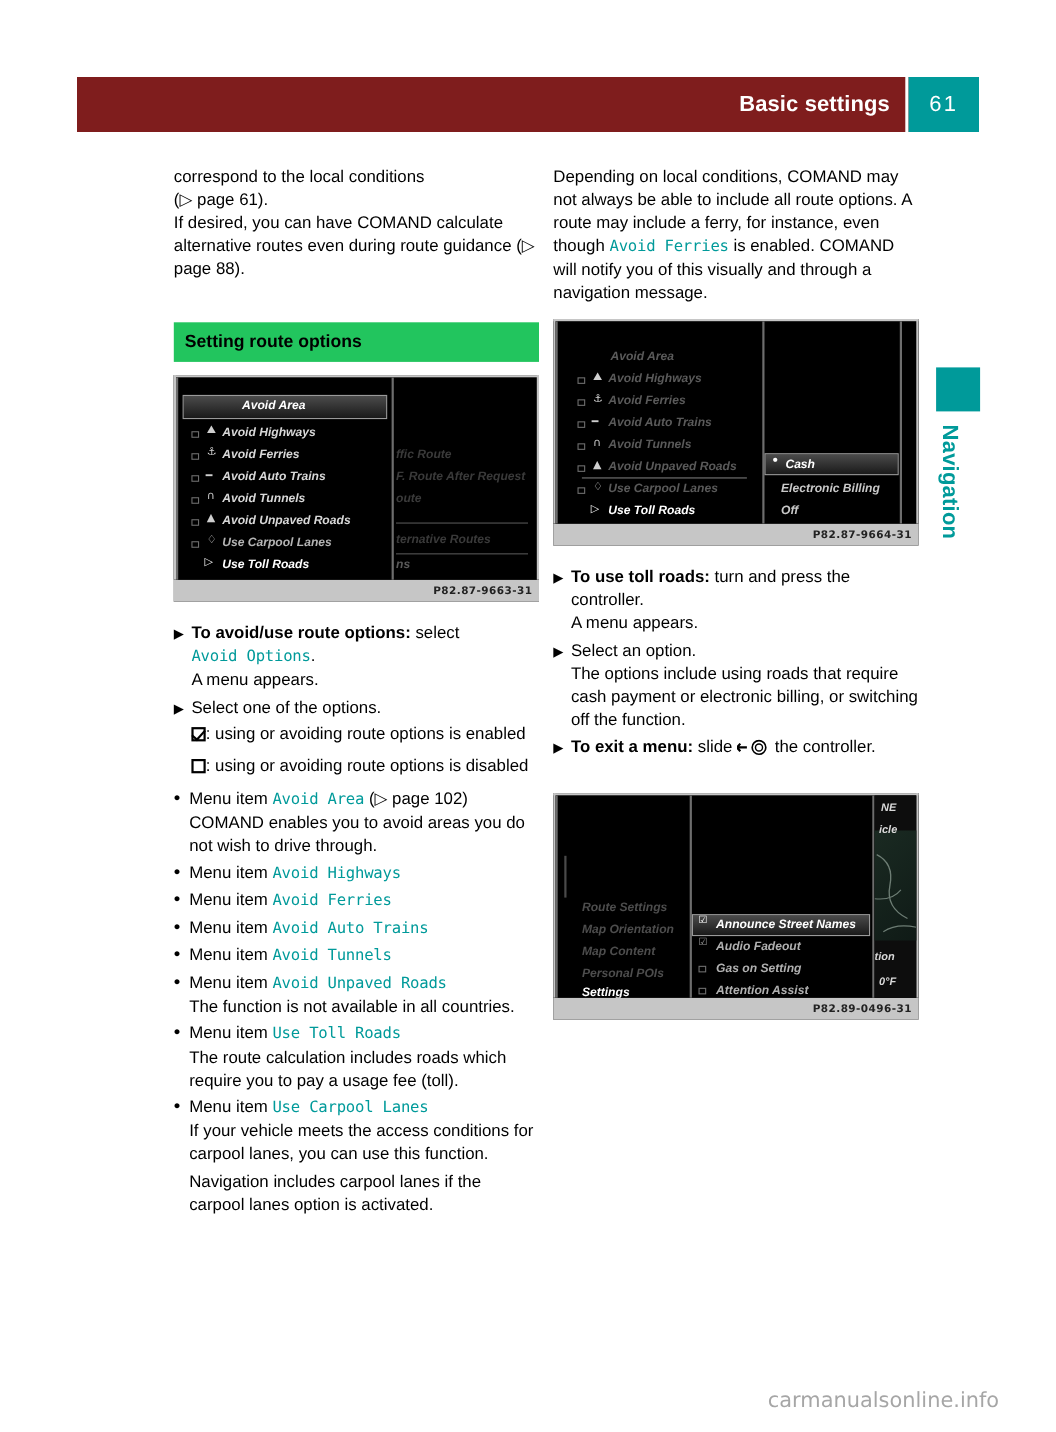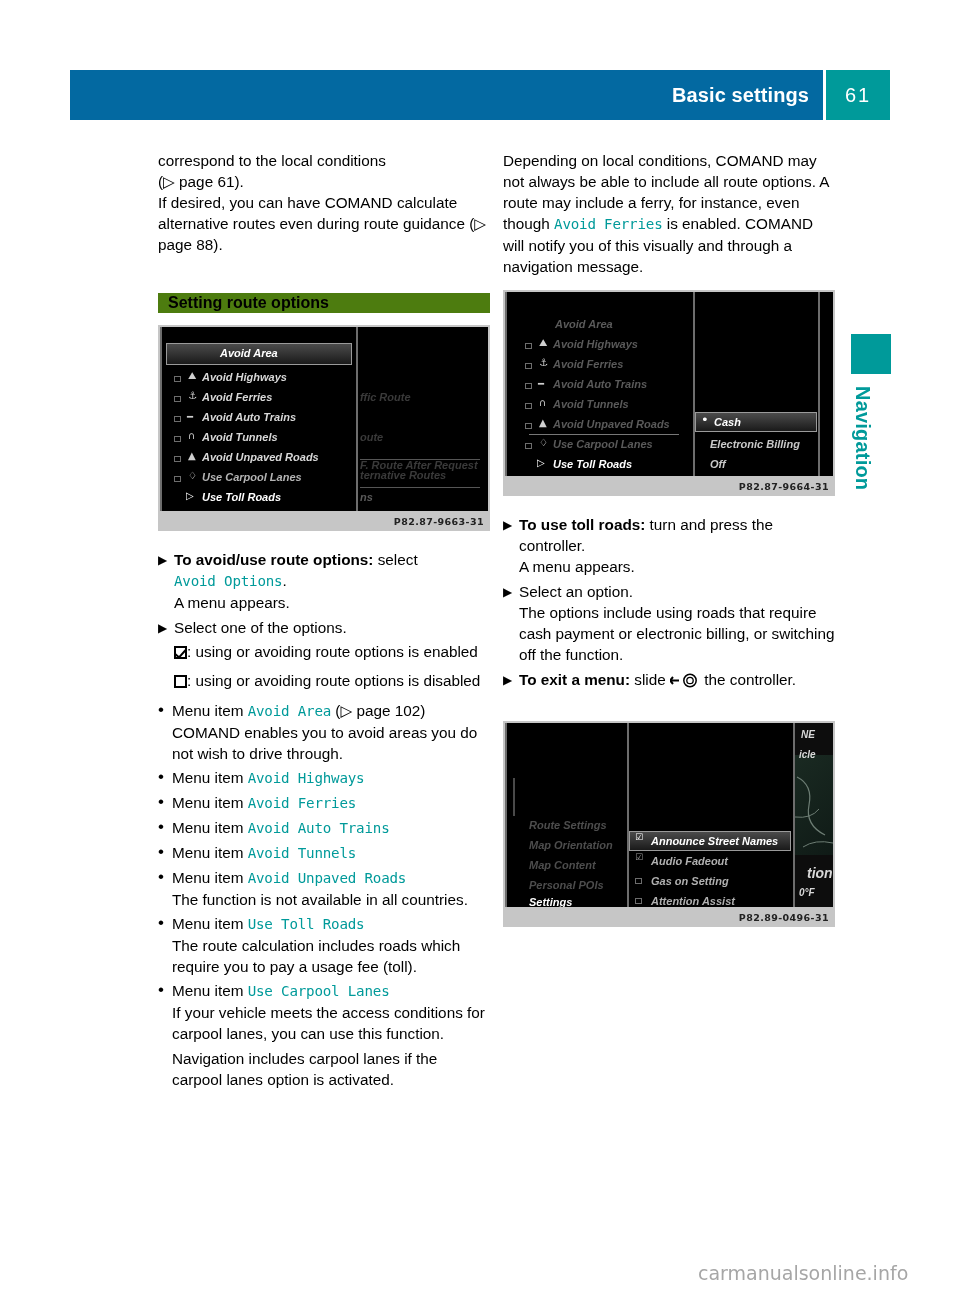--- a/index.html
+++ b/index.html
@@ -9,21 +9,21 @@
     background:#ffffff;
     font-family:"Liberation Sans", sans-serif;
     color:#000;
     position:relative;
     overflow:hidden;
   }
 
   
   #header-bar{
     position:absolute; left:70px; top:70px; width:820px; height:50px;
-    background:#0369a1;
+    background:#7f1d1d;
     display:flex; align-items:center; justify-content:flex-end;
   }
   #header-title{
     color:#ffffff; font-size:20px; font-weight:bold;
     letter-spacing:.1px; padding-right:14px;
   }
   #header-sep{
     width:3px; height:50px; background:#ffffff;
   }
   #header-page{
@@ -52,21 +52,21 @@
   .gap{ height:14px; }
 
   .mono{
     font-family:"DejaVu Sans Mono", monospace;
     color:#009a9a; font-size:14.2px;
     letter-spacing:-0.2px;
   }
 
   
   .sec-head{
-    background:#4d7c0f; height:20px; display:flex; align-items:center;
+    background:#22c55e; height:36px; display:flex; align-items:center;
     padding-left:10px; font-size:16px; font-weight:bold; margin-bottom:12px;
   }
 
   
   .step{ display:flex; font-size:15.3px; line-height:21px; margin-top:4px; }
   .step-mark{ width:16px; flex:0 0 16px; font-size:12px; line-height:22px; }
   .step-body{ flex:1; }
   .sub{ padding-left:16px; font-size:15.3px; line-height:21px; }
 
   
@@ -183,21 +183,21 @@
       <div class="scr-txt" style="left:42px; top:124px; color:#d8d8d8;">Avoid Unpaved Roads</div>
 
       <div class="sq" style="left:14px; top:149px;"></div>
       <span class="glyph" style="left:28px; top:143px;">♢</span>
       <div class="scr-txt" style="left:42px; top:144px; color:#b4b4b4;">Use Carpool Lanes</div>
 
       <span class="glyph" style="left:26px; top:163px; color:#ffffff;">▷</span>
       <div class="scr-txt" style="left:42px; top:164px; color:#ffffff;">Use Toll Roads</div>
 
       <div class="scr-txt" style="left:200px; top:64px; color:#3a3a3a;">ffic Route</div>
-      <div class="scr-txt" style="left:200px; top:84px; color:#3a3a3a;margin-top:48px;">F. Route After Request</div>
+      <div class="scr-txt" style="left:200px; top:84px; color:#3a3a3a;">F. Route After Request</div>
       <div class="scr-txt" style="left:200px; top:104px; color:#3a3a3a;">oute</div>
       <div class="hline" style="left:200px; top:132px; width:120px;"></div>
       <div class="scr-txt" style="left:200px; top:142px; color:#3a3a3a;">ternative Routes</div>
       <div class="hline" style="left:200px; top:160px; width:120px;"></div>
       <div class="scr-txt" style="left:200px; top:164px; color:#5a5a5a;">ns</div>
     </div>
     <div class="shot-cap">P82.87-9663-31</div>
   </div>
 
   <div class="gap"></div>
@@ -388,21 +388,21 @@
                   background:#0d0d0d;"></div>
       <div style="position:absolute; left:290px; top:32px; width:42px; height:100px;
                   background:linear-gradient(135deg,#1a2a22,#0f1a16);"></div>
       <svg style="position:absolute; left:290px; top:34px;" width="42" height="100" viewBox="0 0 42 100">
         <path d="M2 20 Q 18 28 14 48 T 30 78" stroke="#6d7d74" stroke-width="1.2" fill="none"></path>
         <path d="M0 60 Q 16 62 24 52" stroke="#6d7d74" stroke-width="1" fill="none"></path>
         <path d="M8 90 Q 20 82 38 86" stroke="#6d7d74" stroke-width="1" fill="none"></path>
       </svg>
       <div class="scr-txt" style="left:296px; top:6px; color:#d8d8d8; font-size:10px;">NE</div>
       <div class="scr-txt" style="left:294px; top:26px; color:#d8d8d8; font-size:10px;">icle</div>
-      <div class="scr-txt" style="left:302px; top:142px; color:#d8d8d8; font-size:14px;text-align:right;">tion</div>
+      <div class="scr-txt" style="left:290px; top:142px; color:#d8d8d8; font-size:10px;text-align:right;">tion</div>
       <div class="scr-txt" style="left:294px; top:164px; color:#d8d8d8; font-size:10px;">0°F</div>
 
       <div class="scr-txt" style="left:24px; top:96px; color:#4d4d4d;">Route Settings</div>
       <div class="scr-txt" style="left:24px; top:116px; color:#4d4d4d;">Map Orientation</div>
       <div class="scr-txt" style="left:24px; top:136px; color:#4d4d4d;">Map Content</div>
       <div class="scr-txt" style="left:24px; top:156px; color:#4d4d4d;">Personal POIs</div>
       <div class="scr-txt" style="left:24px; top:173px; color:#ffffff;">Settings</div>
 
       <div class="hl-row" style="left:124px; top:108px; width:162px; height:20px;"></div>
       <span class="glyph" style="left:130px; top:109px; color:#fff; font-size:9px;">☑</span>

